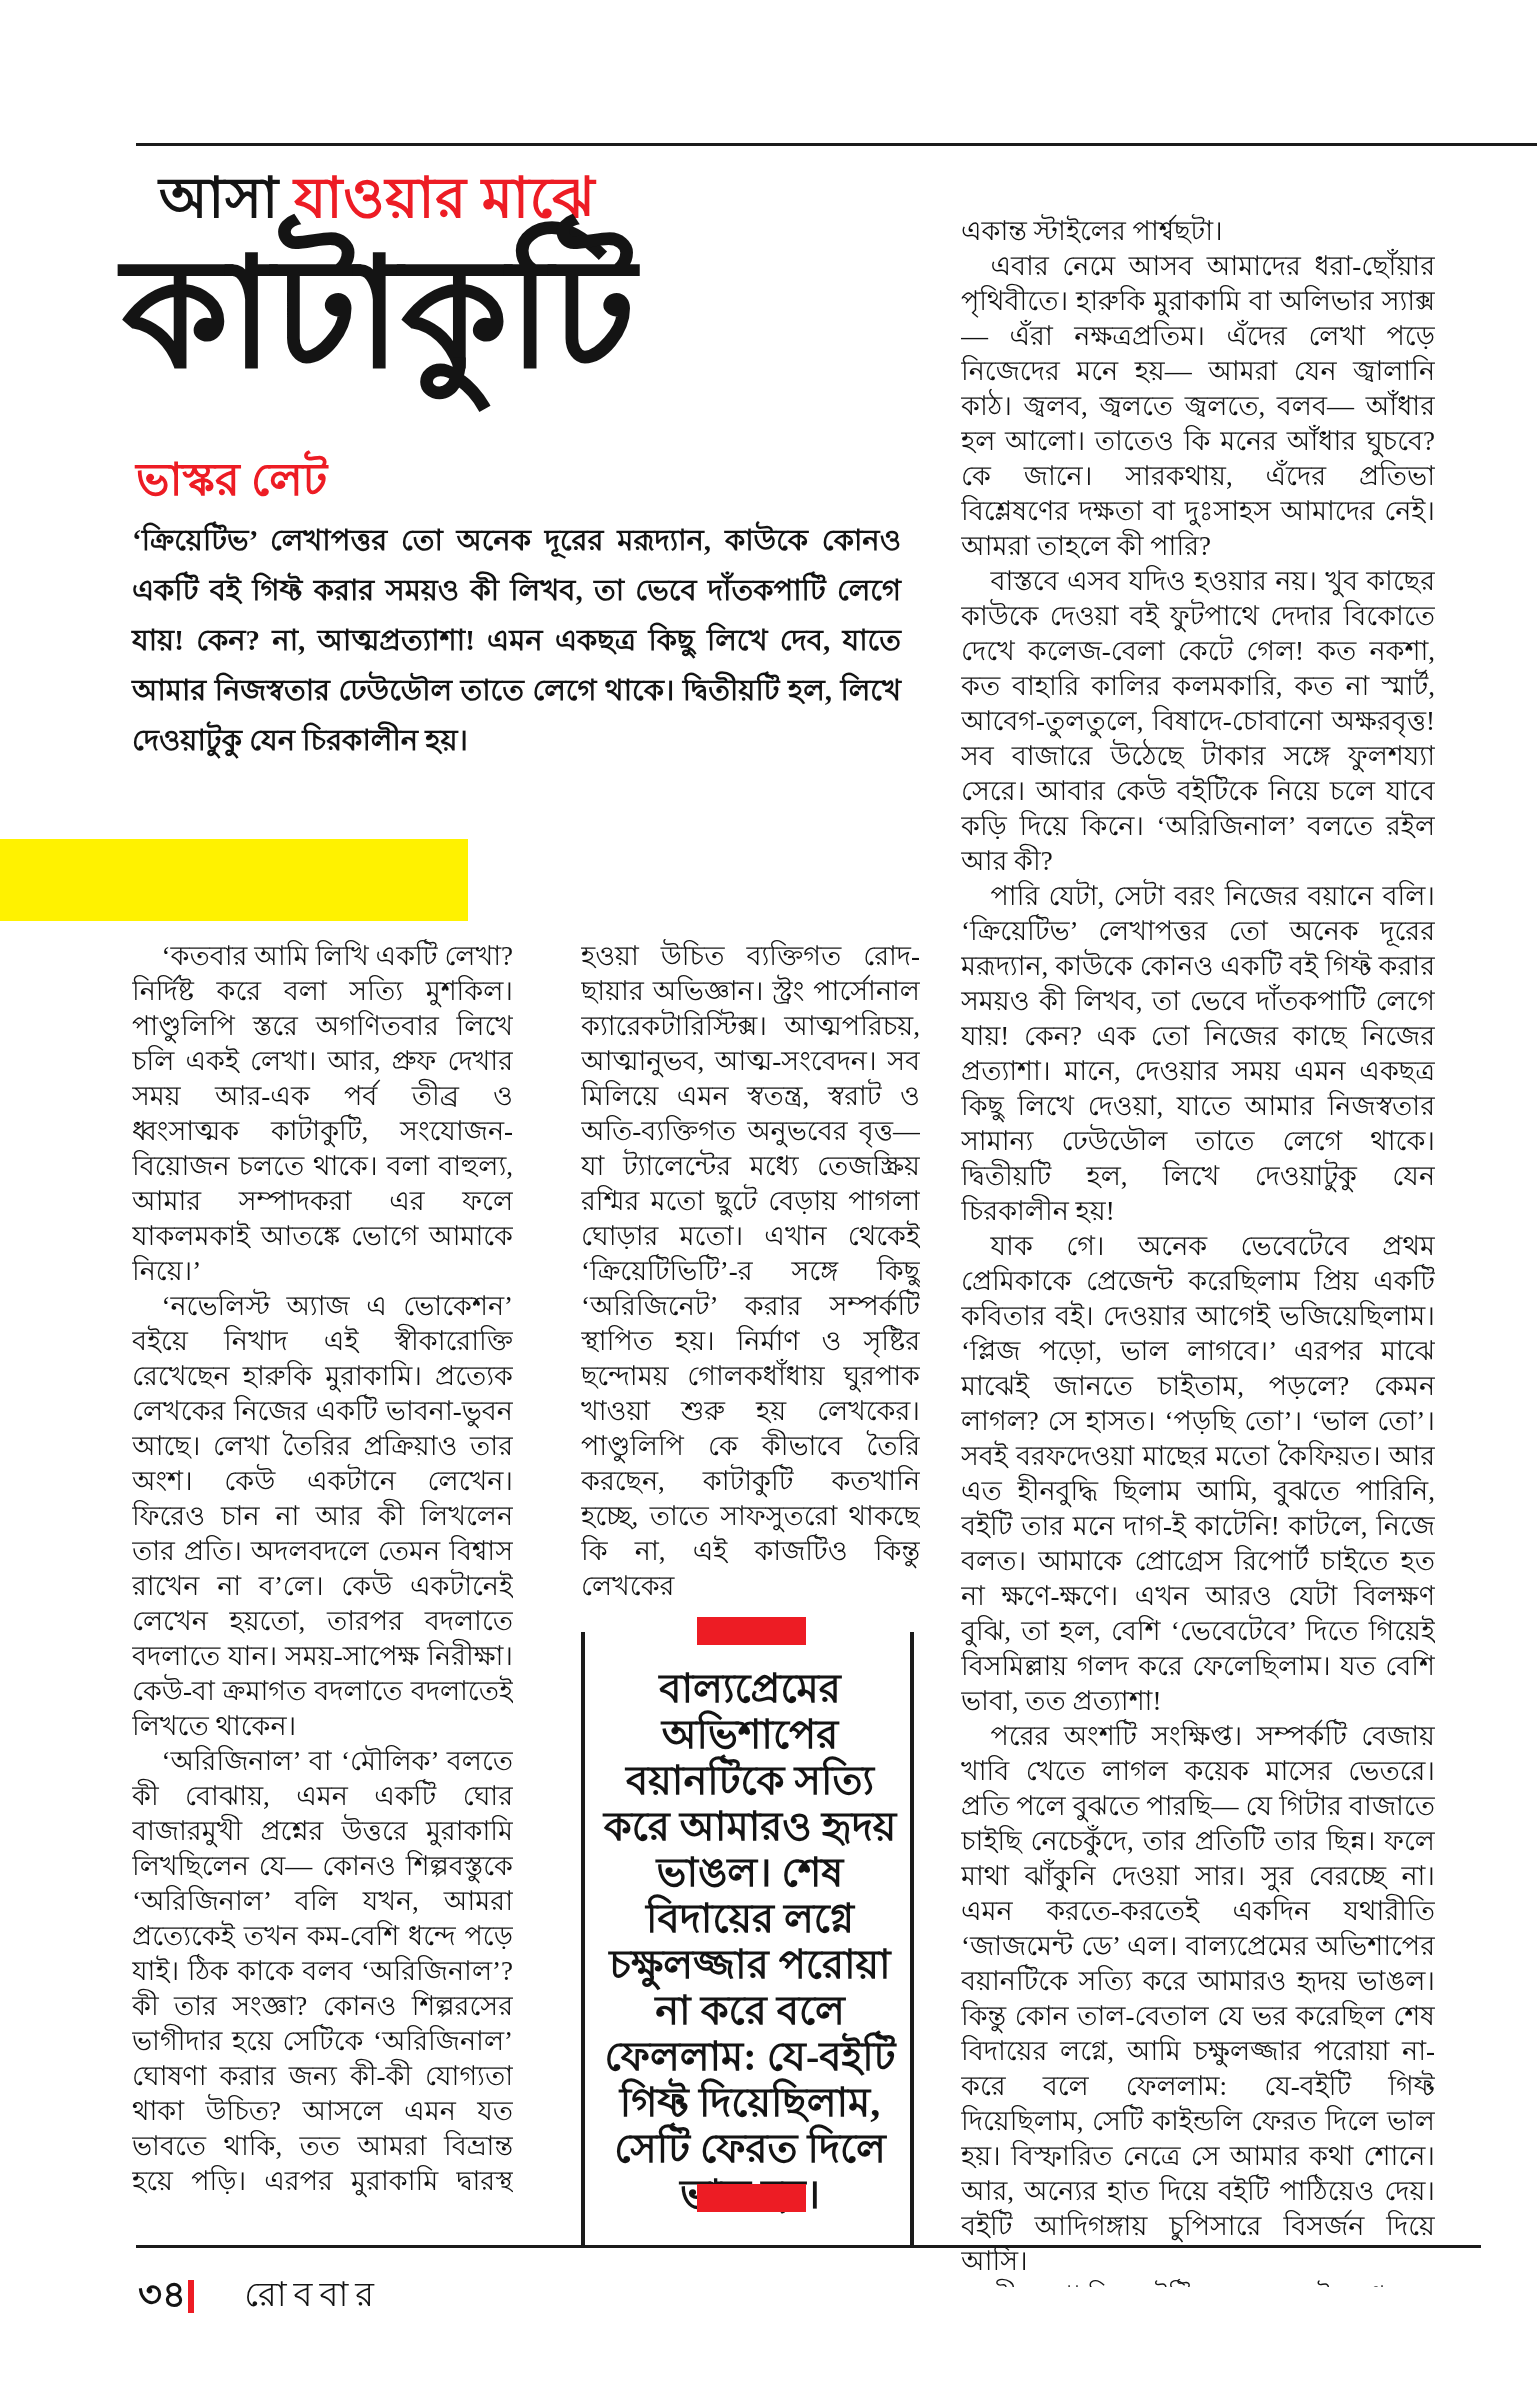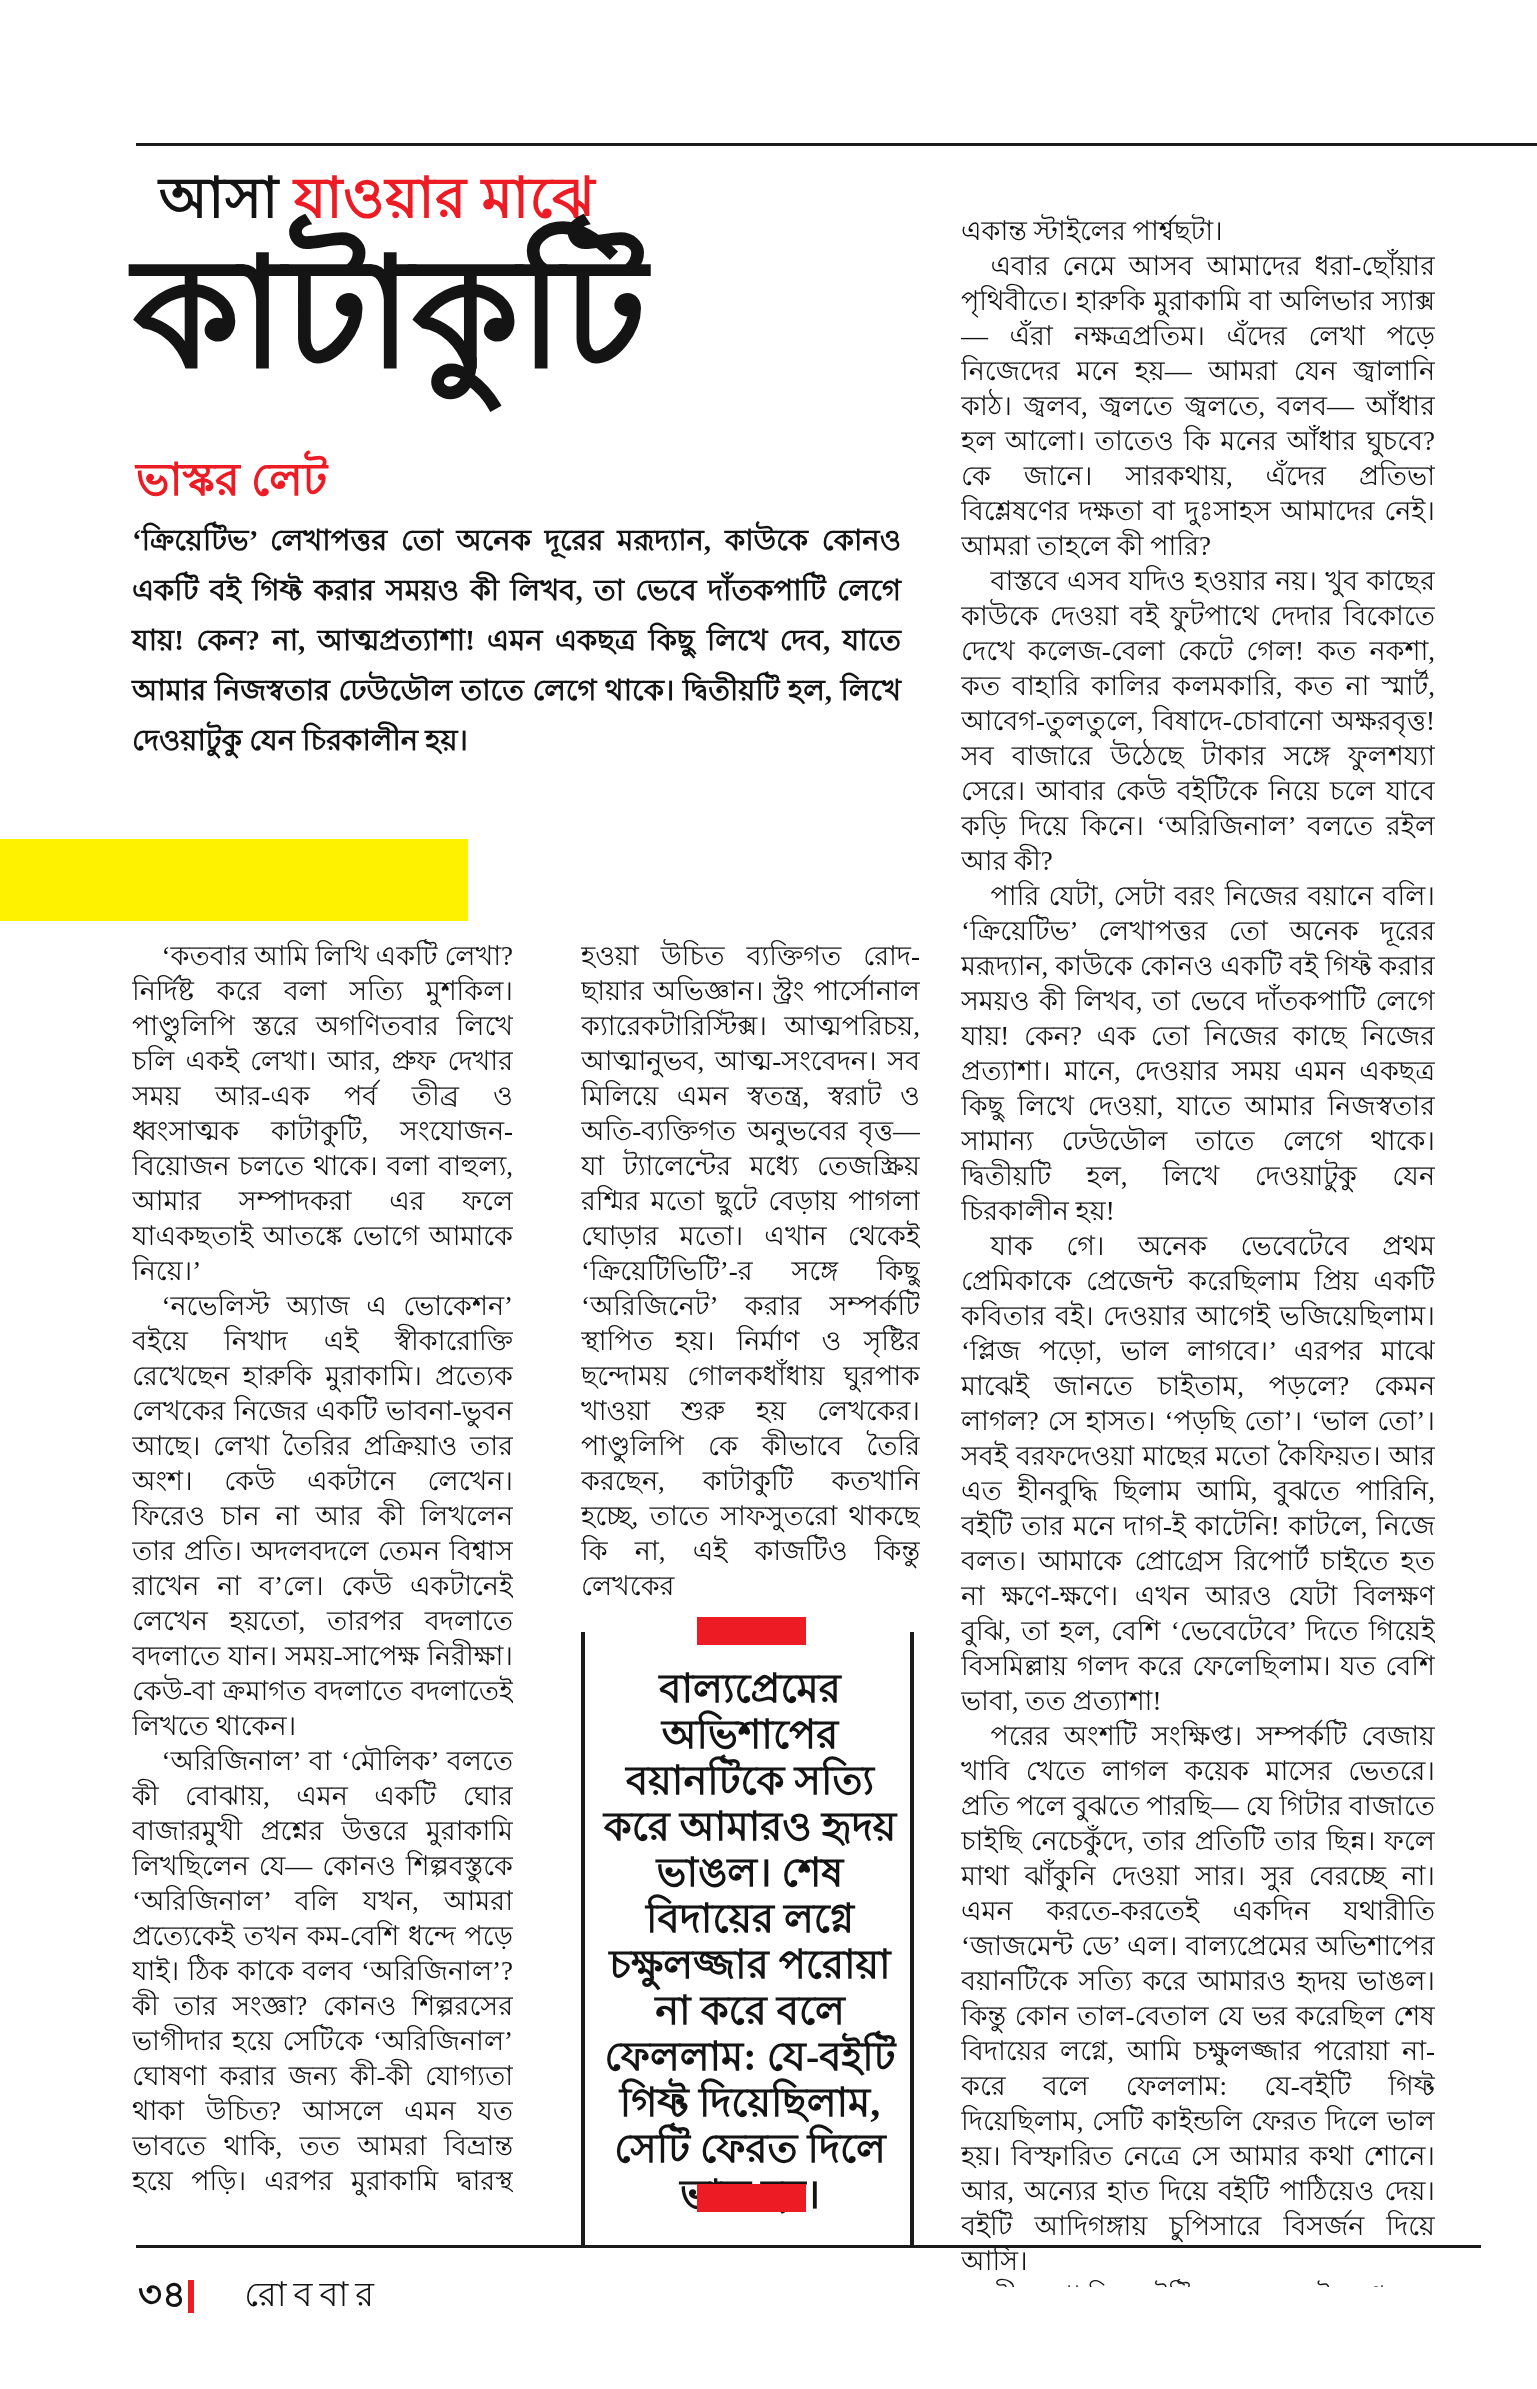--- a/index.html
+++ b/index.html
@@ -1,21 +1,21 @@
 <!DOCTYPE html>
 <html style="font-size:12.4px"><head>
 <meta charset="utf-8">
 <style>
   html,body{margin:0;padding:0;background:#ffffff;}
   .page{position:relative;width:1538px;height:2389px;background:#ffffff;overflow:hidden;
         font-family:"Liberation Serif", serif;color:#141414;}
   .rule{position:absolute;background:#1b1b1b;}
   .kicker{position:absolute;left:133px;top:155px;font-size:56px;font-weight:700;white-space:nowrap;letter-spacing:0.8px;margin-left:26px;}
   .kicker .red{color:var(--red);}
-  .headline{position:absolute;left:122px;top:219px;font-size:153px;font-weight:700;line-height:1.25;white-space:nowrap;margin-left:11px;}
+  .headline{position:absolute;left:122px;top:219px;font-size:153px;font-weight:700;line-height:1.25;white-space:nowrap;}
   .author{position:absolute;left:136px;top:445px;font-size:45px;font-weight:700;color:var(--red);white-space:nowrap;}
   .intro{position:absolute;left:132px;top:515px;width:769px;font-size:29px;line-height:50px;
          font-weight:700;text-align:justify;}
   .highlight{position:absolute;left:0;top:839px;width:468px;height:82px;background:var(--yellow);}
   .col{position:absolute;font-size:27px;line-height:35px;text-align:justify;overflow:hidden;}
   .col p{margin:0;padding:0;}
   .col p.ind{text-indent:29.5px;}
   .col1{left:132px;top:939px;width:381px;height:1259px;}
   .col2{left:581px;top:939px;width:339px;height:668px;}
   .col3{left:961px;top:214px;width:474px;height:2073px;}
@@ -42,21 +42,21 @@
 
   <div class="headline">কাটাকুটি</div>
 
   <div class="author">ভাস্কর লেট</div>
 
   <div class="intro">‘ক্রিয়েটিভ’ লেখাপত্তর তো অনেক দূরের মরূদ্যান, কাউকে কোনও একটি বই গিফ্ট করার সময়ও কী লিখব, তা ভেবে দাঁতকপাটি লেগে যায়! কেন? না, আত্মপ্রত্যাশা! এমন একছত্র কিছু লিখে দেব, যাতে আমার নিজস্বতার ঢেউডৌল তাতে লেগে থাকে। দ্বিতীয়টি হল, লিখে দেওয়াটুকু যেন চিরকালীন হয়।</div>
 
   <div class="highlight"></div>
 
   <div class="col col1">
-    <p class="ind">‘কতবার আমি লিখি একটি লেখা? নির্দিষ্ট করে বলা সত্যি মুশকিল। পাণ্ডুলিপি স্তরে অগণিতবার লিখে চলি একই লেখা। আর, প্রুফ দেখার সময় আর-এক পর্ব তীব্র ও ধ্বংসাত্মক কাটাকুটি, সংযোজন-বিয়োজন চলতে থাকে। বলা বাহুল্য, আমার সম্পাদকরা এর ফলে যাএকছতাই আতঙ্কে ভোগে আমাকে নিয়ে।’</p>
+    <p class="ind">‘কতবার আমি লিখি একটি লেখা? নির্দিষ্ট করে বলা সত্যি মুশকিল। পাণ্ডুলিপি স্তরে অগণিতবার লিখে চলি একই লেখা। আর, প্রুফ দেখার সময় আর-এক পর্ব তীব্র ও ধ্বংসাত্মক কাটাকুটি, সংযোজন-বিয়োজন চলতে থাকে। বলা বাহুল্য, আমার সম্পাদকরা এর ফলে যাকলমকাই আতঙ্কে ভোগে আমাকে নিয়ে।’</p>
     <p class="ind">‘নভেলিস্ট অ্যাজ এ ভোকেশন’ বইয়ে নিখাদ এই স্বীকারোক্তি রেখেছেন হারুকি মুরাকামি। প্রত্যেক লেখকের নিজের একটি ভাবনা-ভুবন আছে। লেখা তৈরির প্রক্রিয়াও তার অংশ। কেউ একটানে লেখেন। ফিরেও চান না আর কী লিখলেন তার প্রতি। অদলবদলে তেমন বিশ্বাস রাখেন না ব’লে। কেউ একটানেই লেখেন হয়তো, তারপর বদলাতে বদলাতে যান। সময়-সাপেক্ষ নিরীক্ষা। কেউ-বা ক্রমাগত বদলাতে বদলাতেই লিখতে থাকেন।</p>
     <p class="ind">‘অরিজিনাল’ বা ‘মৌলিক’ বলতে কী বোঝায়, এমন একটি ঘোর বাজারমুখী প্রশ্নের উত্তরে মুরাকামি লিখছিলেন যে— কোনও শিল্পবস্তুকে ‘অরিজিনাল’ বলি যখন, আমরা প্রত্যেকেই তখন কম-বেশি ধন্দে পড়ে যাই। ঠিক কাকে বলব ‘অরিজিনাল’? কী তার সংজ্ঞা? কোনও শিল্পরসের ভাগীদার হয়ে সেটিকে ‘অরিজিনাল’ ঘোষণা করার জন্য কী-কী যোগ্যতা থাকা উচিত? আসলে এমন যত ভাবতে থাকি, তত আমরা বিভ্রান্ত হয়ে পড়ি। এরপর মুরাকামি দ্বারস্থ হলেন অলিভার স্যাক্সের। ফেমাস, স্থিতধী নিউরোলজিস্ট, তদুপরি একজন লেখক। ‘প্রডিজিস’ বলে নিবন্ধে এই অলিভার স্যাক্স লিখেছেন— ‘ক্রিয়েটিভিটি’ বা সৃজনশীলতা সম্বন্ধে প্রথমেই প্রযোজ্য</p>
   </div>
 
   <div class="col col2">
     <p>হওয়া উচিত ব্যক্তিগত রোদ-ছায়ার অভিজ্ঞান। স্ট্রং পার্সোনাল ক্যারেকটারিস্টিক্স। আত্মপরিচয়, আত্মানুভব, আত্ম-সংবেদন। সব মিলিয়ে এমন স্বতন্ত্র, স্বরাট ও অতি-ব্যক্তিগত অনুভবের বৃত্ত— যা ট্যালেন্টের মধ্যে তেজস্ক্রিয় রশ্মির মতো ছুটে বেড়ায় পাগলা ঘোড়ার মতো। এখান থেকেই ‘ক্রিয়েটিভিটি’-র সঙ্গে কিছু ‘অরিজিনেট’ করার সম্পর্কটি স্থাপিত হয়। নির্মাণ ও সৃষ্টির ছন্দোময় গোলকধাঁধায় ঘুরপাক খাওয়া শুরু হয় লেখকের। পাণ্ডুলিপি কে কীভাবে তৈরি করছেন, কাটাকুটি কতখানি হচ্ছে, তাতে সাফসুতরো থাকছে কি না, এই কাজটিও কিন্তু লেখকের</p>
   </div>
 
   <div class="col col3">
     <p>একান্ত স্টাইলের পার্শ্বছটা।</p>

